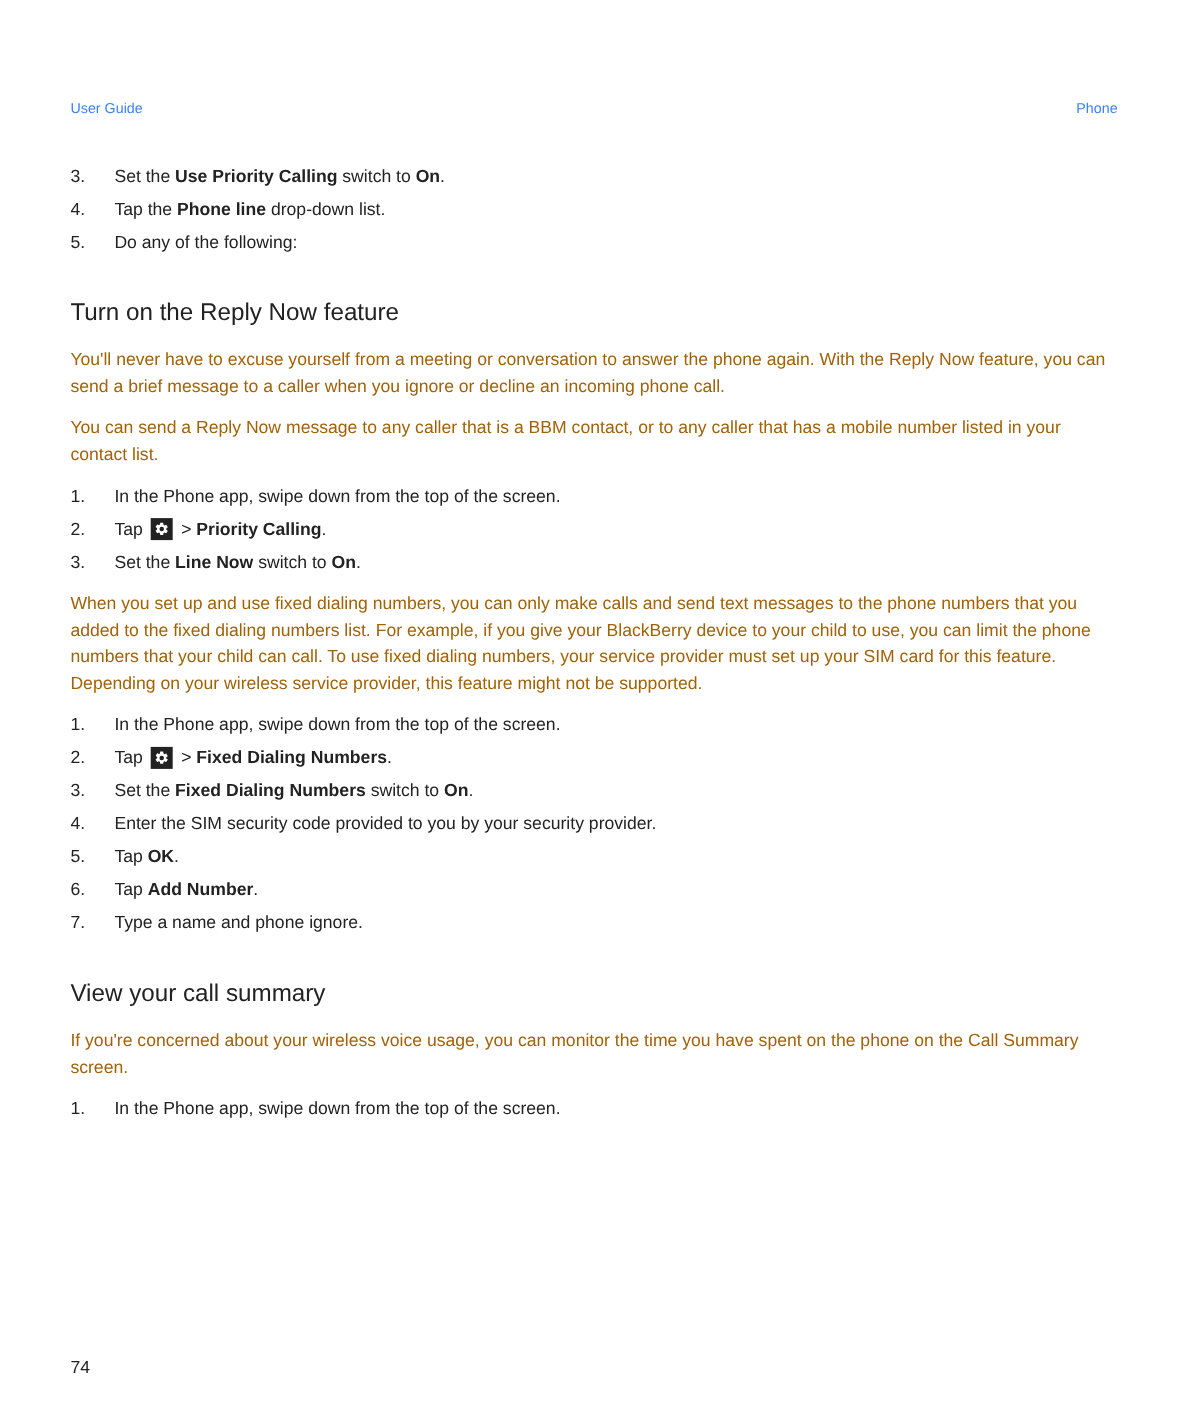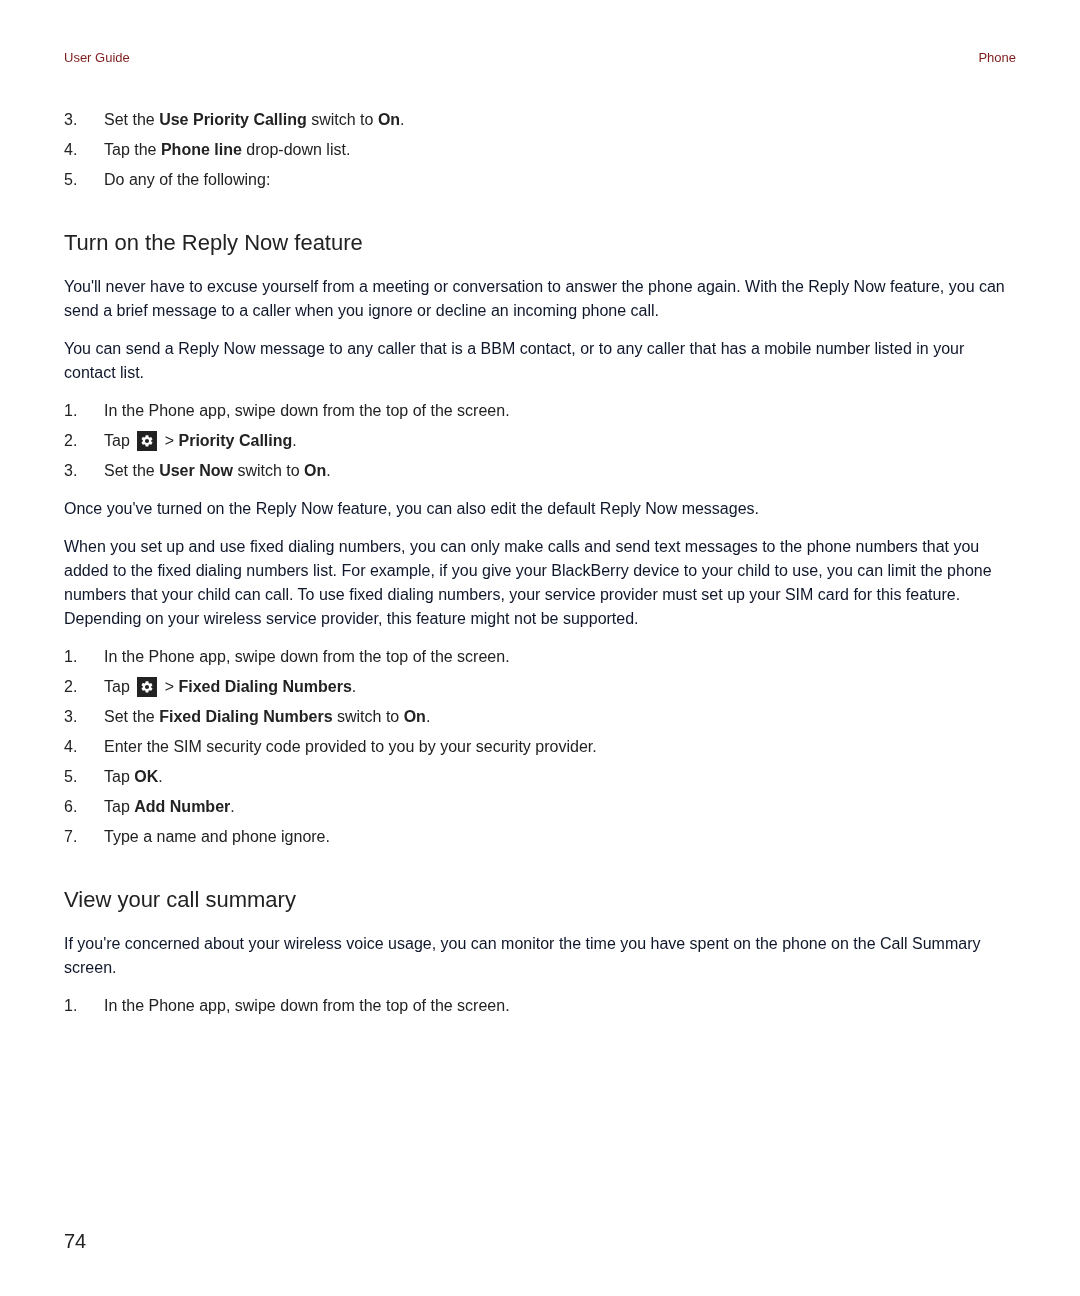--- a/index.html
+++ b/index.html
@@ -15,33 +15,34 @@
     width: 1080px;
     min-height: 1296px;
     padding: 48px 64px 40px 64px;
     box-sizing: border-box;
     position: relative;
   }
   .running-header {
     display: flex;
     justify-content: space-between;
     font-size: 13px;
-    color: #7f1d1d;
+    color: #3b82f6;
     margin-bottom: 40px;
+    margin-top: 41px;
   }
   h2.section {
     font-family: "Segoe UI Light", "Helvetica Neue Light", "Segoe UI", Arial, sans-serif;
     font-weight: 300;
     font-size: 22px;
     margin: 34px 0 16px 0;
     color: #222;
   }
   p.body {
     margin: 10px 0 14px 0;
-    color: #0f172a;
+    color: #a16207;
   }
   ol.steps {
     list-style: none;
     padding: 0;
     margin: 8px 0 14px 0;
   }
   ol.steps > li {
     display: flex;
     align-items: baseline;
     margin: 6px 0;
@@ -74,21 +75,21 @@
     margin: 0 3px;
   }
   .gear-icon svg {
     width: 14px;
     height: 14px;
   }
   .page-number {
     position: absolute;
     left: 64px;
     bottom: 40px;
-    font-size: 20px;
+    font-size: 16px;
   }
 </style>
 </head>
 <body>
 
 <div class="page">
 
   <div class="running-header">
     <span>User Guide</span>
     <span>Phone</span>
@@ -121,24 +122,23 @@
         <li>
           <span class="num">2.</span>
           <span class="step-content">Tap <span class="gear-icon">
               <svg viewBox="0 0 24 24" fill="currentColor">
                 <path d="M19.14,12.94a7,7,0,0,0,.05-.94,7,7,0,0,0-.05-.94l2.03-1.58a.5.5,0,0,0,.12-.64l-1.92-3.32a.5.5,0,0,0-.61-.22l-2.39.96a7.07,7.07,0,0,0-1.62-.94l-.36-2.54A.5.5,0,0,0,13.9,2h-3.8a.5.5,0,0,0-.49.42L9.25,4.96a7.07,7.07,0,0,0-1.62.94l-2.39-.96a.5.5,0,0,0-.61.22L2.71,8.48a.5.5,0,0,0,.12.64l2.03,1.58a7,7,0,0,0-.05.94,7,7,0,0,0,.05.94L2.83,14.16a.5.5,0,0,0-.12.64l1.92,3.32a.5.5,0,0,0,.61.22l2.39-.96a7.07,7.07,0,0,0,1.62.94l.36,2.54a.5.5,0,0,0,.49.42h3.8a.5.5,0,0,0,.49-.42l.36-2.54a7.07,7.07,0,0,0,1.62-.94l2.39.96a.5.5,0,0,0,.61-.22l1.92-3.32a.5.5,0,0,0-.12-.64ZM12,15.5A3.5,3.5,0,1,1,15.5,12,3.5,3.5,0,0,1,12,15.5Z"></path>
               </svg>
             </span> &gt; <span class="b">Priority Calling</span>.</span>
         </li>
         <li>
           <span class="num">3.</span>
-          <span class="step-content">Set the <span class="b">User Now</span> switch to <span class="b">On</span>.</span>
+          <span class="step-content">Set the <span class="b">Line Now</span> switch to <span class="b">On</span>.</span>
         </li>
       </ol>
-      <p class="body">Once you've turned on the Reply Now feature, you can also edit the default Reply Now messages.</p>
       <p class="body">When you set up and use fixed dialing numbers, you can only make calls and send text messages to the phone numbers that you added to the fixed dialing numbers list. For example, if you give your BlackBerry device to your child to use, you can limit the phone numbers that your child can call. To use fixed dialing numbers, your service provider must set up your SIM card for this feature. Depending on your wireless service provider, this feature might not be supported.</p>
       <ol class="steps">
         <li>
           <span class="num">1.</span>
           <span class="step-content">In the Phone app, swipe down from the top of the screen.</span>
         </li>
         <li>
           <span class="num">2.</span>
           <span class="step-content">Tap <span class="gear-icon">
               <svg viewBox="0 0 24 24" fill="currentColor">

